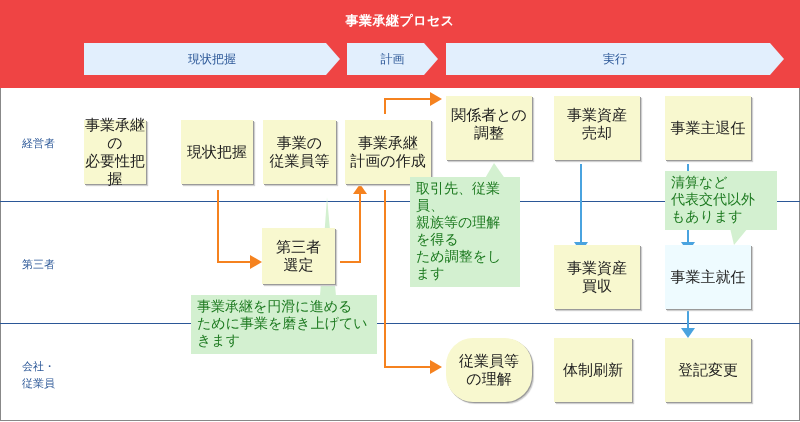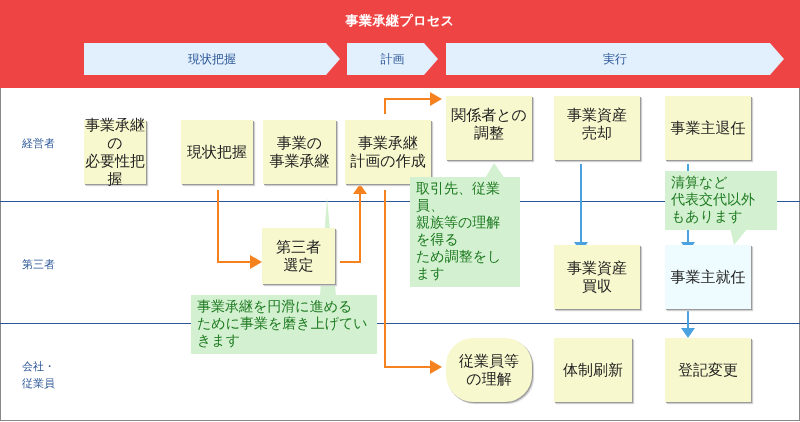--- a/index.html
+++ b/index.html
@@ -80,21 +80,21 @@
 
 <div class="box" style="left:84px;top:120px;width:62px;height:64px;">
     <span>事業承継の
 必要性把握</span>
   </div>
 <div class="box" style="left:181px;top:120px;width:72px;height:64px;">
     <span>現状把握</span>
   </div>
 <div class="box" style="left:263px;top:120px;width:73px;height:64px;">
     <span>事業の
-事業承継</span>
+従業員等</span>
   </div>
 <div class="box" style="left:345px;top:120px;width:86px;height:64px;">
     <span>事業承継
 計画の作成</span>
   </div>
 <div class="box" style="left:446px;top:96px;width:86px;height:64px;align-items:flex-start;padding-top:0;">
     <span style="margin-top:10px;">関係者との
 調整</span>
   </div>
 <div class="box" style="left:554px;top:96px;width:86px;height:64px;align-items:flex-start;">

